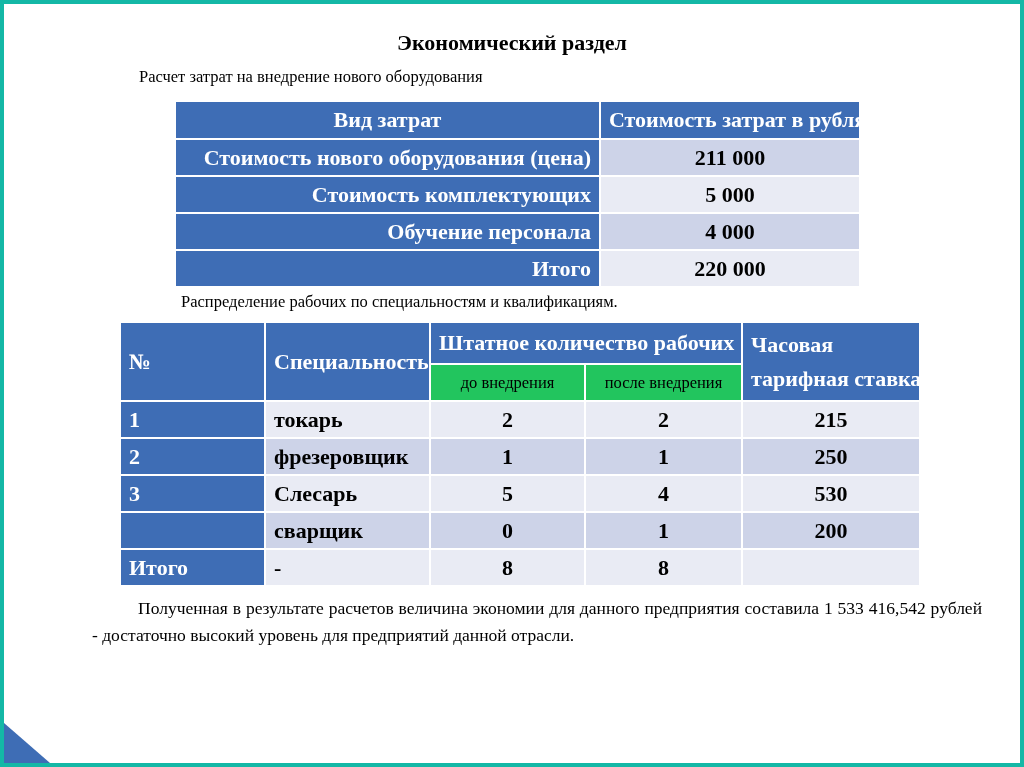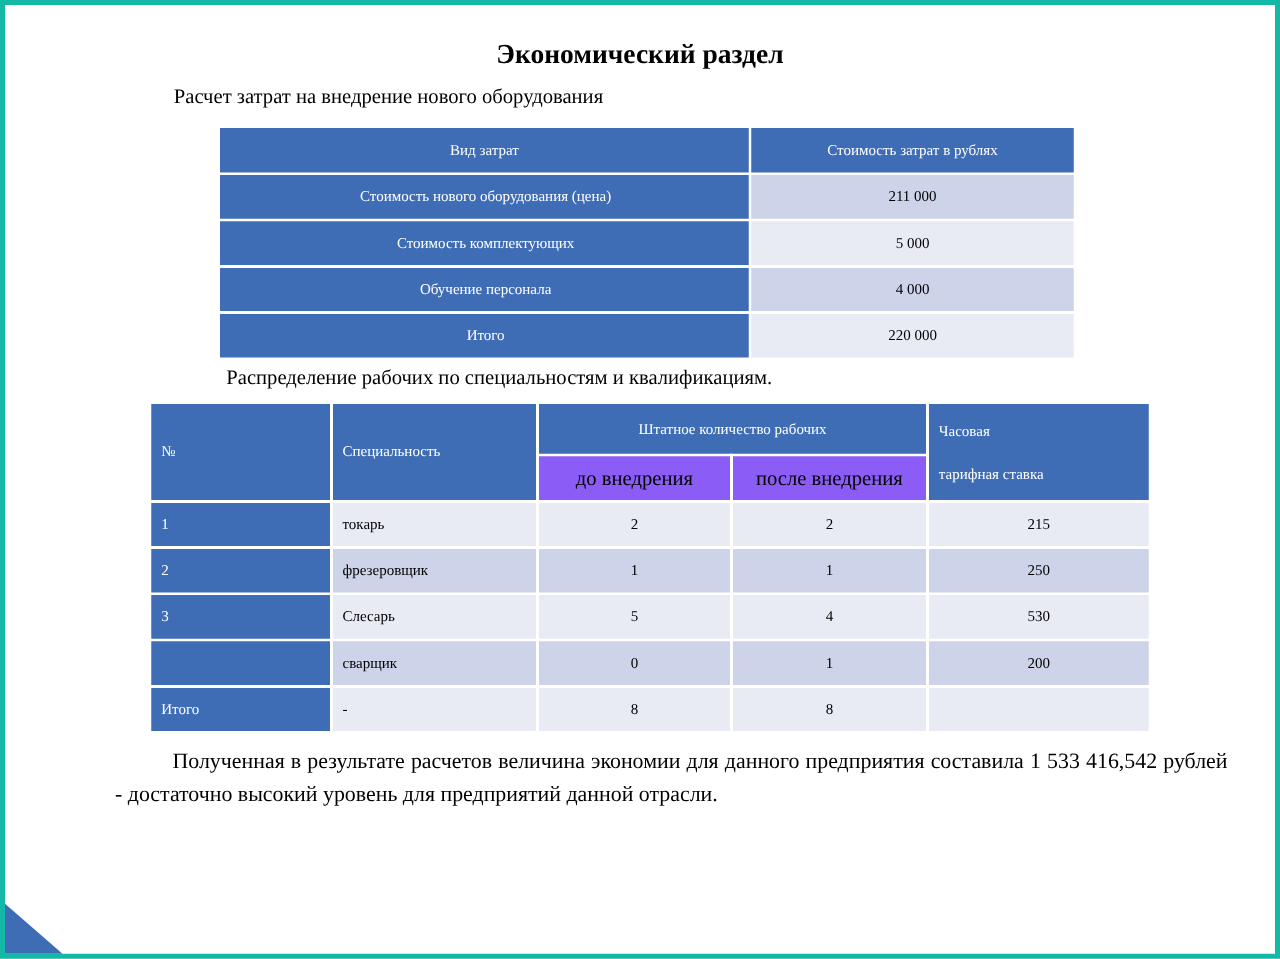--- a/index.html
+++ b/index.html
@@ -18,52 +18,52 @@
     text-align: center; font-size: 22px; font-weight: bold;
   }
 
   .caption { position: absolute; font-size: 16.5px; }
   .caption-costs   { left: 135px; top: 63px; text-align: right; }
   .caption-workers { left: 135px; top: 288px; margin-left: 42px; }
 
   table.data-table { position: absolute; border-collapse: collapse; table-layout: fixed; }
   .data-table th, .data-table td {
     border: 2px solid #fff;
-    font-size: 12px;
+    font-size: 22px;
     vertical-align: middle;
     padding: 0 8px;
-    font-weight: normal;
+    font-weight: bold;
     overflow: hidden;
     white-space: nowrap;
   }
   .blue { background: var(--header-blue, #3E6DB5); color: #fff; font-weight: bold; }
   .band-dark  { background: var(--band-dark, #CDD3E8); }
   .band-light { background: var(--band-light, #E9EBF4); }
 
   .th-center { text-align: center; }
   .th-left   { text-align: left; padding-left: 10px; }
   .cell-left   { text-align: left; padding-left: 12px; }
   .cell-center { text-align: center; }
 
   .costs-table { left: 170px; top: 96px; width: 685px; }
   .costs-table .c-type  { width: 425px; }
   .costs-table .c-value { width: 260px; }
   .costs-table thead th { height: 38px; }
   .costs-table tbody td { height: 37px; }
-  .costs-table tbody .blue { padding-left: 10px; text-align: center; }
+  .costs-table tbody .blue { padding-left: 10px; text-align: right; }
 
   .workers-table { left: 115px; top: 317px; width: 800px; }
   .workers-table .c-num    { width: 145px; }
   .workers-table .c-spec   { width: 165px; }
   .workers-table .c-before { width: 155px; }
   .workers-table .c-after  { width: 157px; }
   .workers-table .c-rate   { width: 178px; }
   .workers-table thead tr:first-child th { height: 42px; }
   .workers-table .sub-header {
-    background: #8b5cf6; color: #000; font-weight: normal;
+    background: #22c55e; color: #000; font-weight: normal;
     height: 37px; text-align: center; font-size: 16.5px;
   }
   .workers-table tbody td { height: 37px; }
   .rate-header span { display: block; line-height: 34px; }
 
   .body-text {
     position: absolute; left: 88px; top: 591px; width: 890px;
     font-size: 17.5px; line-height: 27px; text-align: justify;
   }
   .body-text p { text-indent: 46px; margin: 0; }

